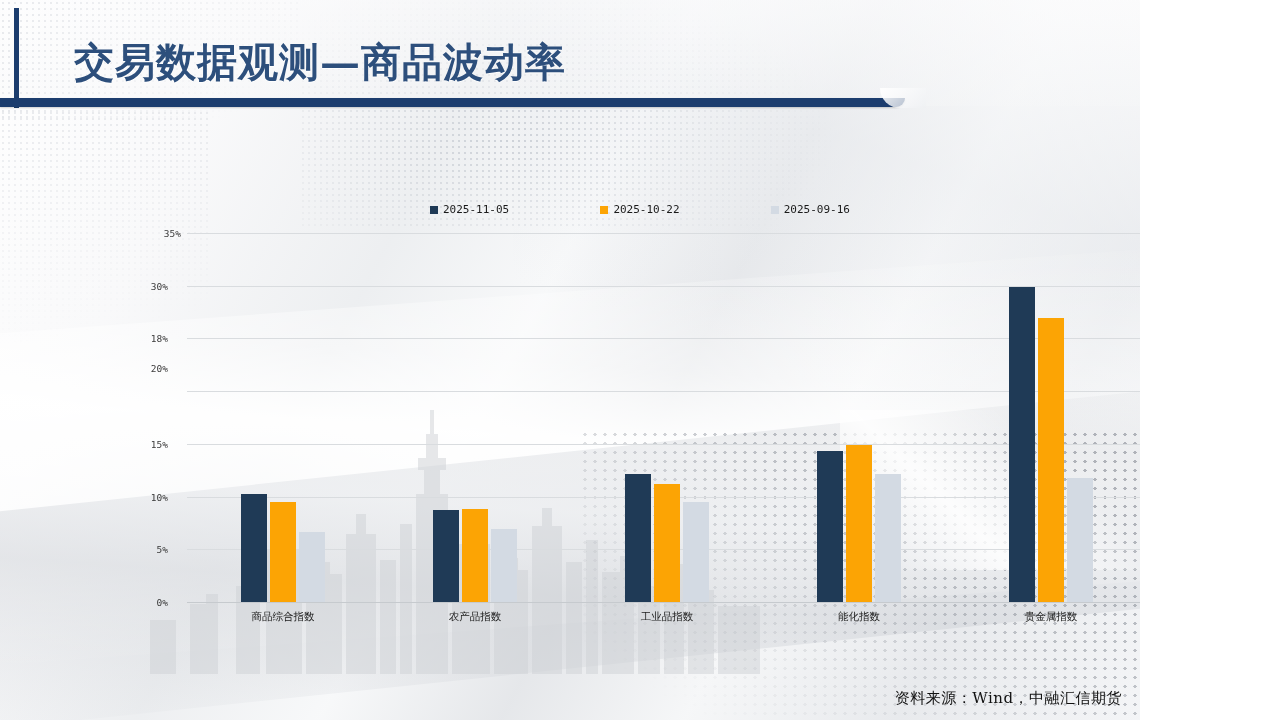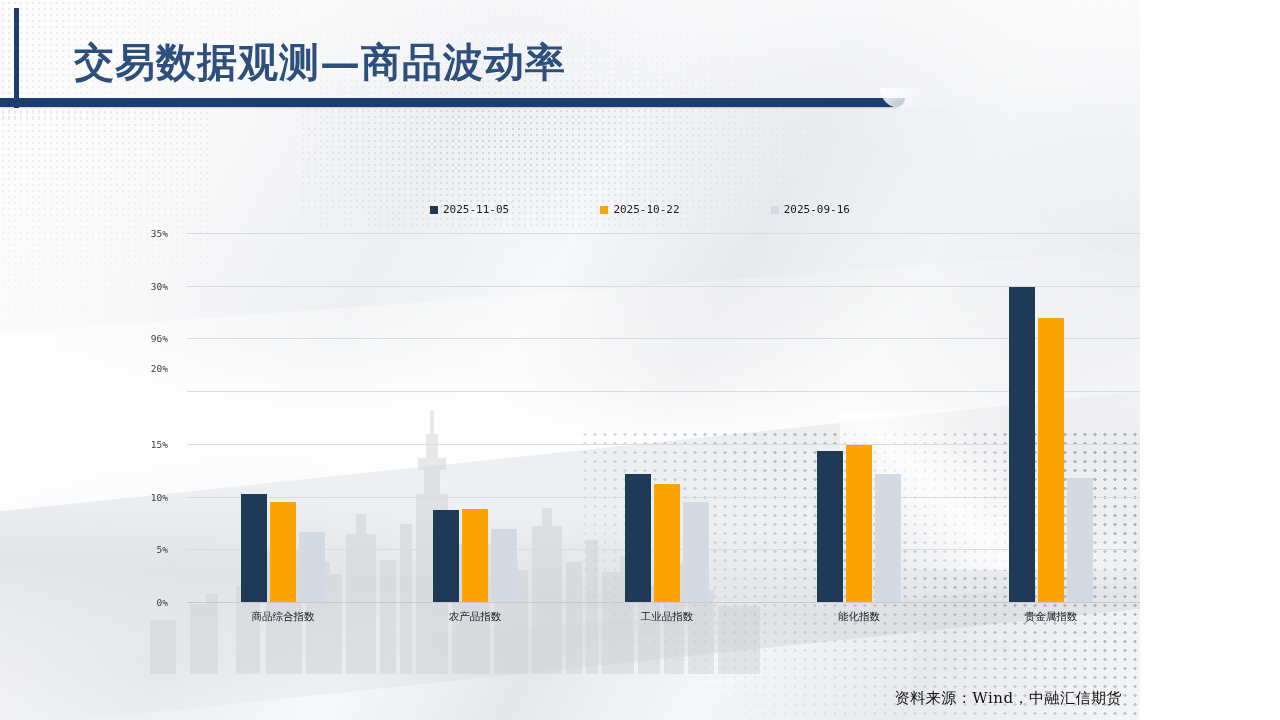--- a/index.html
+++ b/index.html
@@ -371,23 +371,23 @@
         <span class="legend-label">2025-09-16</span>
       </div>
     </div>
 
   <div id="y-labels">
       <div class="ylabel" style="top: 602px; left: 128px;">0%</div>
       <div class="ylabel" style="top: 549.286px; left: 128px;">5%</div>
       <div class="ylabel" style="top: 496.571px; left: 128px;">10%</div>
       <div class="ylabel" style="top: 443.857px; left: 128px;">15%</div>
       <div class="ylabel" style="top: 368px; left: 128px;">20%</div>
-      <div class="ylabel" style="top: 338.429px; left: 128px;">96%</div>
+      <div class="ylabel" style="top: 338.429px; left: 128px;">18%</div>
       <div class="ylabel" style="top: 285.714px; left: 128px;">30%</div>
-      <div class="ylabel" style="top: 233px; left: 128px;">35%</div>
+      <div class="ylabel" style="top: 233px; left: 141px;">35%</div>
     </div>
 
   <div class="plot">
     <div id="gridlines">
         <div class="gridline axis0" style="top: 369px;"></div>
         <div class="gridline" style="top: 316.286px;"></div>
         <div class="gridline" style="top: 263.571px;"></div>
         <div class="gridline" style="top: 210.857px;"></div>
         <div class="gridline" style="top: 158.143px;"></div>
         <div class="gridline" style="top: 105.429px;"></div>

